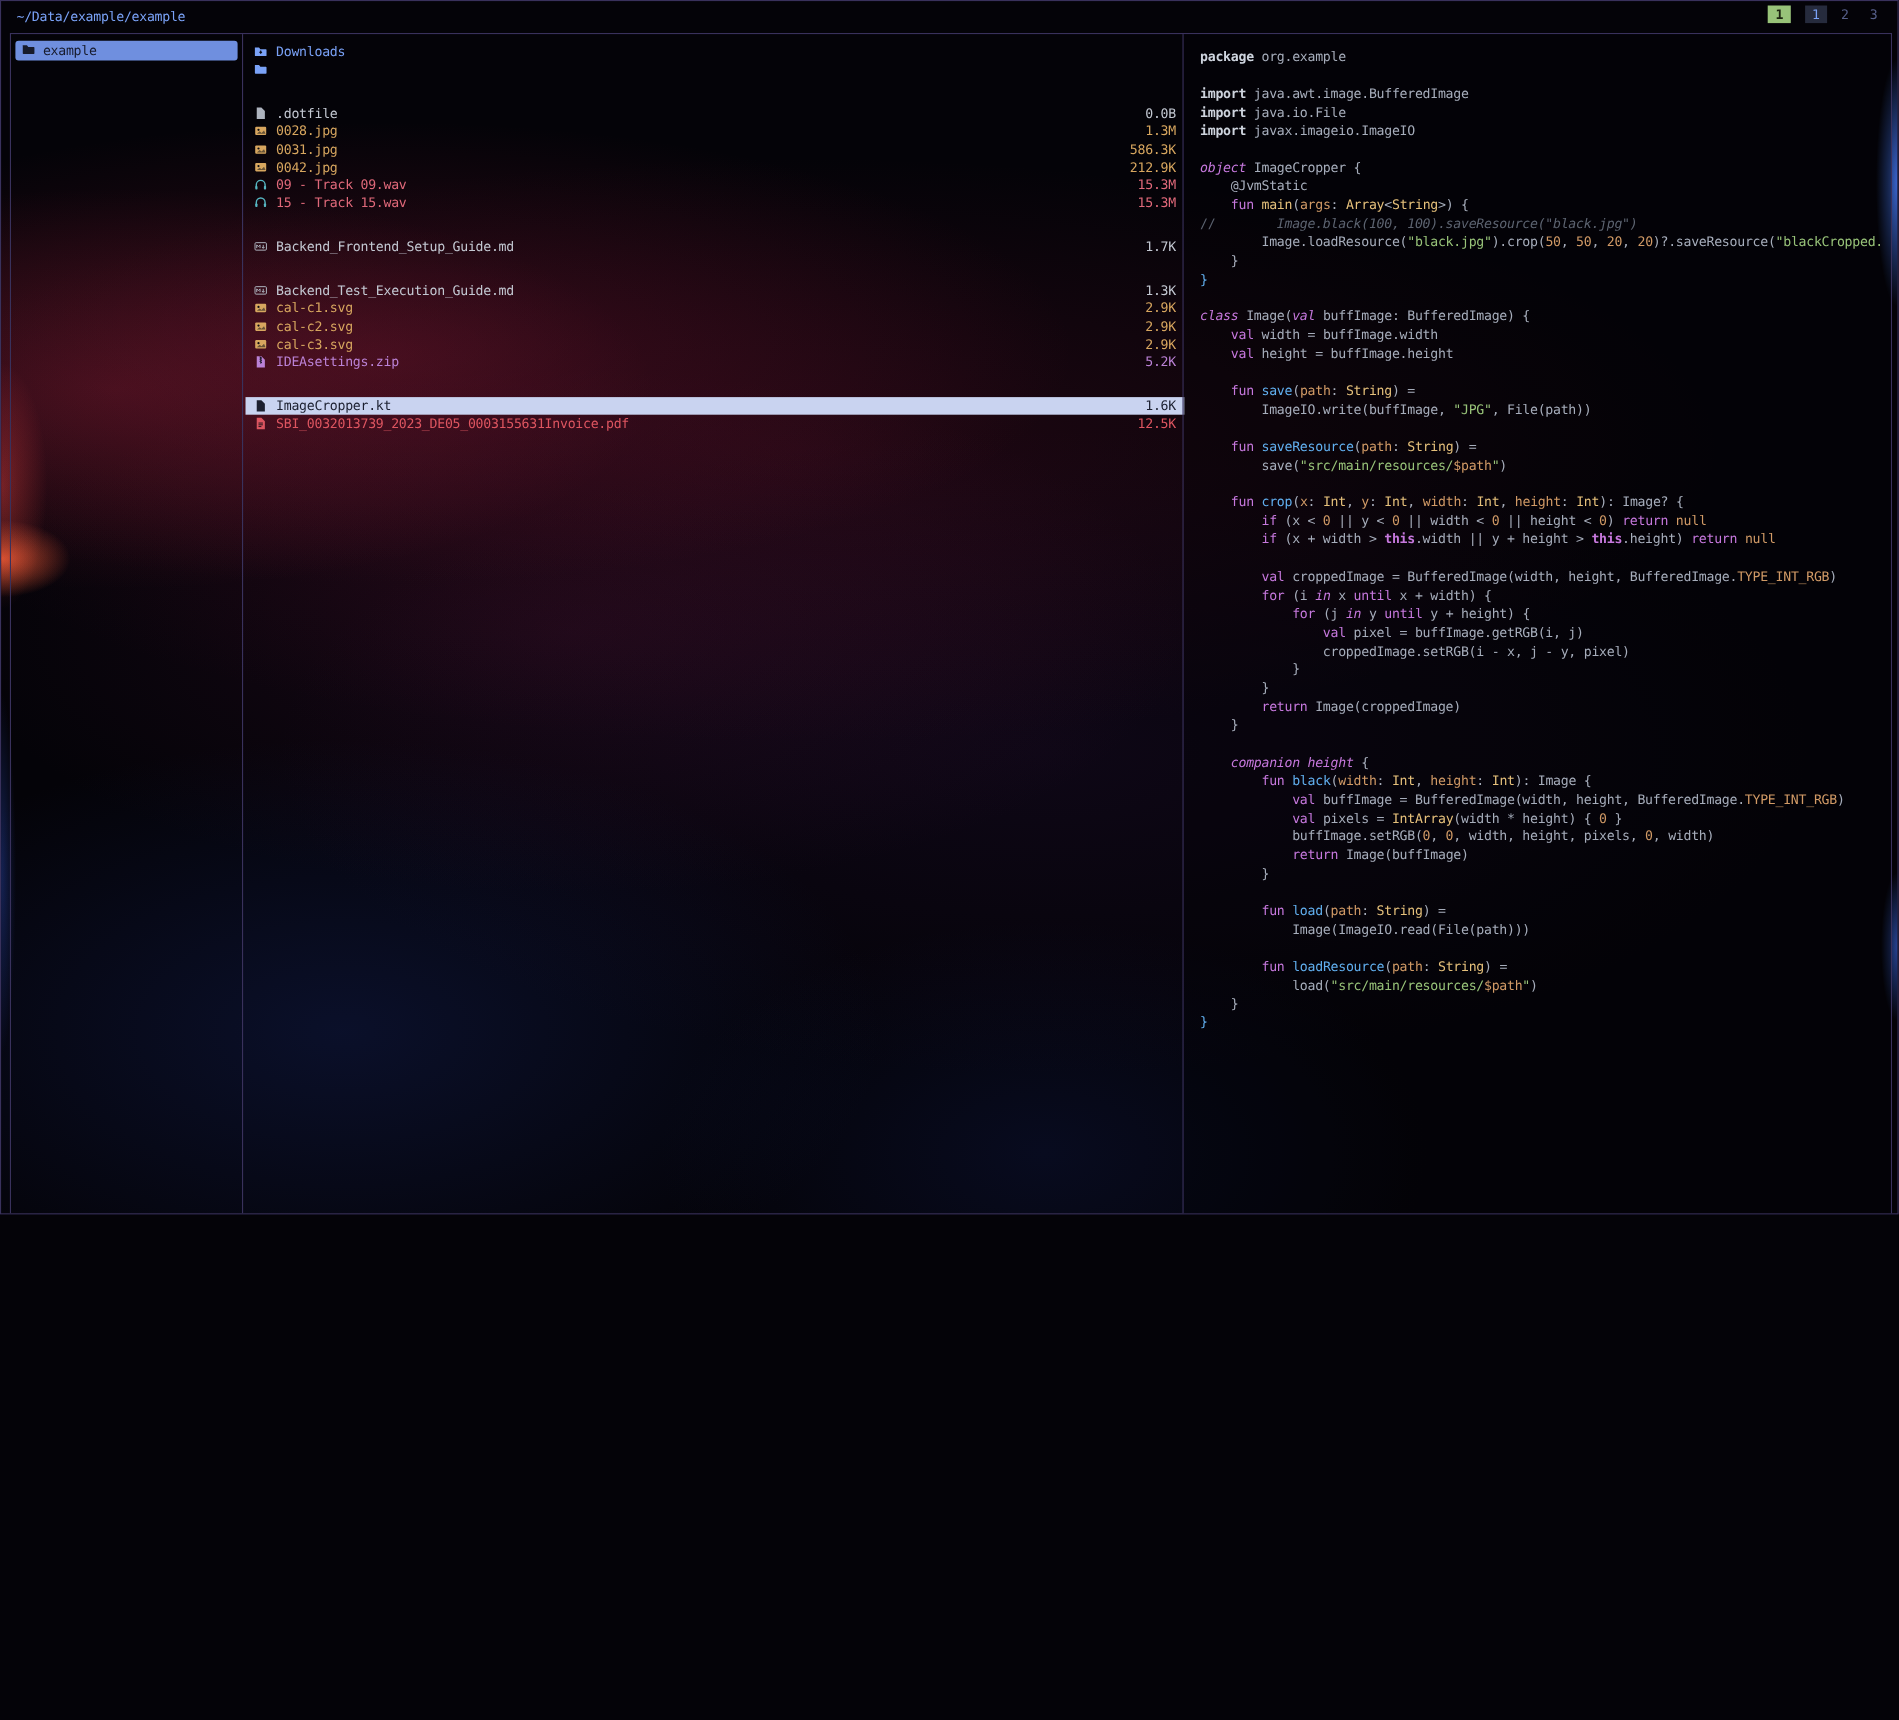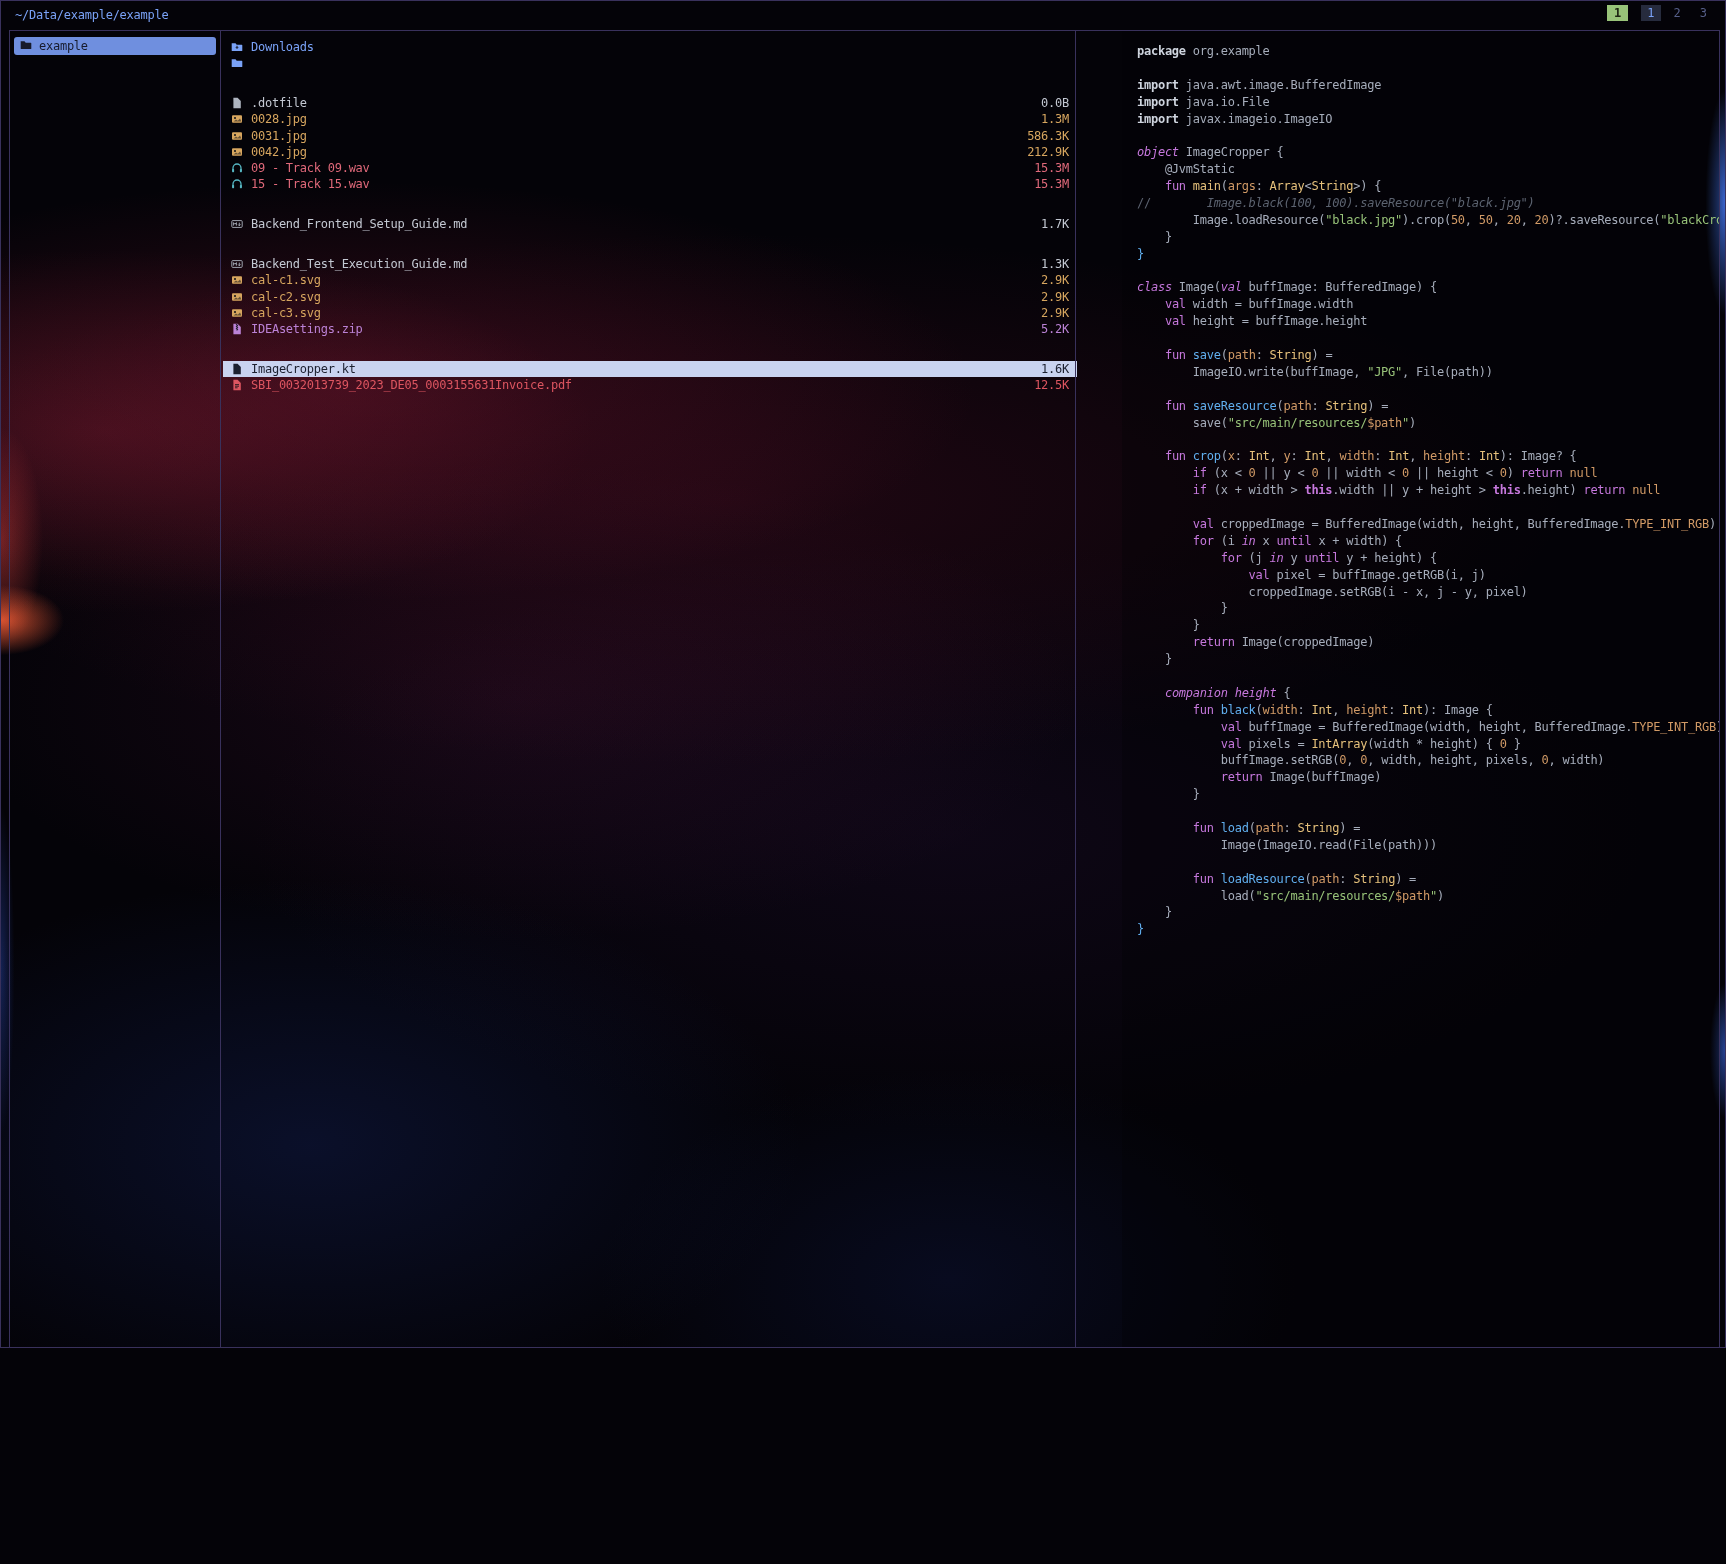--- a/index.html
+++ b/index.html
@@ -1,20 +1,20 @@
 <!DOCTYPE html>
 <html><head>
 <meta charset="utf-8">
 <style>
   * { margin:0; padding:0; box-sizing:border-box; }
   html,body { width:1726px; height:1564px; background:#040308; }
   body { font-family:"DejaVu Sans Mono", monospace; }
 
   .screen{
-    position:absolute; inset:0; width:1726px; height:1348px; overflow:hidden;
+    position:absolute; inset:0; width:1726px; height:1104px; overflow:hidden;
     border:1px solid #39315c;
     background:
       radial-gradient(900px 300px at 20% 29%, rgba(140,25,55,.33), transparent 70%),
       radial-gradient(1200px 380px at 42% 37%, rgba(115,20,50,.25), transparent 70%),
       radial-gradient(700px 260px at 6% 32%, rgba(200,45,70,.26), transparent 70%),
       radial-gradient(90px 50px at 0% 46%, rgba(250,95,55,.85), transparent 70%),
       radial-gradient(60px 160px at 0% 40%, rgba(230,70,60,.45), transparent 70%),
       radial-gradient(800px 340px at 30% 52%, rgba(95,25,70,.22), transparent 70%),
       radial-gradient(1000px 420px at 55% 62%, rgba(60,25,85,.18), transparent 70%),
       radial-gradient(26px 150px at 100% 15%, rgba(70,125,255,.8), transparent 75%),
@@ -35,21 +35,21 @@
 
   
   .frame{ position:absolute; left:8px; top:29px; width:1711px; height:1499px;
           border:1px solid #39315c; }
   .vsep{ position:absolute; top:0; bottom:0; width:1px; background:#39315c; }
   .vsep.s1{ left:210px; } .vsep.s2{ left:1065px; }
 
   .pane{ position:absolute; top:0; bottom:0; overflow:hidden; }
   .pane-parent{ left:0; width:210px; }
   .pane-current{ left:213px; width:854px; }
-  .pane-preview{ left:1112px; right:0; background:rgba(2,2,6,.35); }
+  .pane-preview{ left:1066px; right:0; background:rgba(2,2,6,.35); }
 
   
   .parent-item{ margin:6px 4px 0 4px; height:18px; display:flex; align-items:center; gap:7px;
     padding:0 6px; font-size:12px; letter-spacing:-.25px; border-radius:3px;
     background:#6f8fdf; color:#171b2c; }
   .parent-item .icon{ color:#171b2c; }
 
   
   .filelist{ padding-top:8px; }
   .row{ height:16.15px; display:flex; align-items:center; padding:0 8px;

